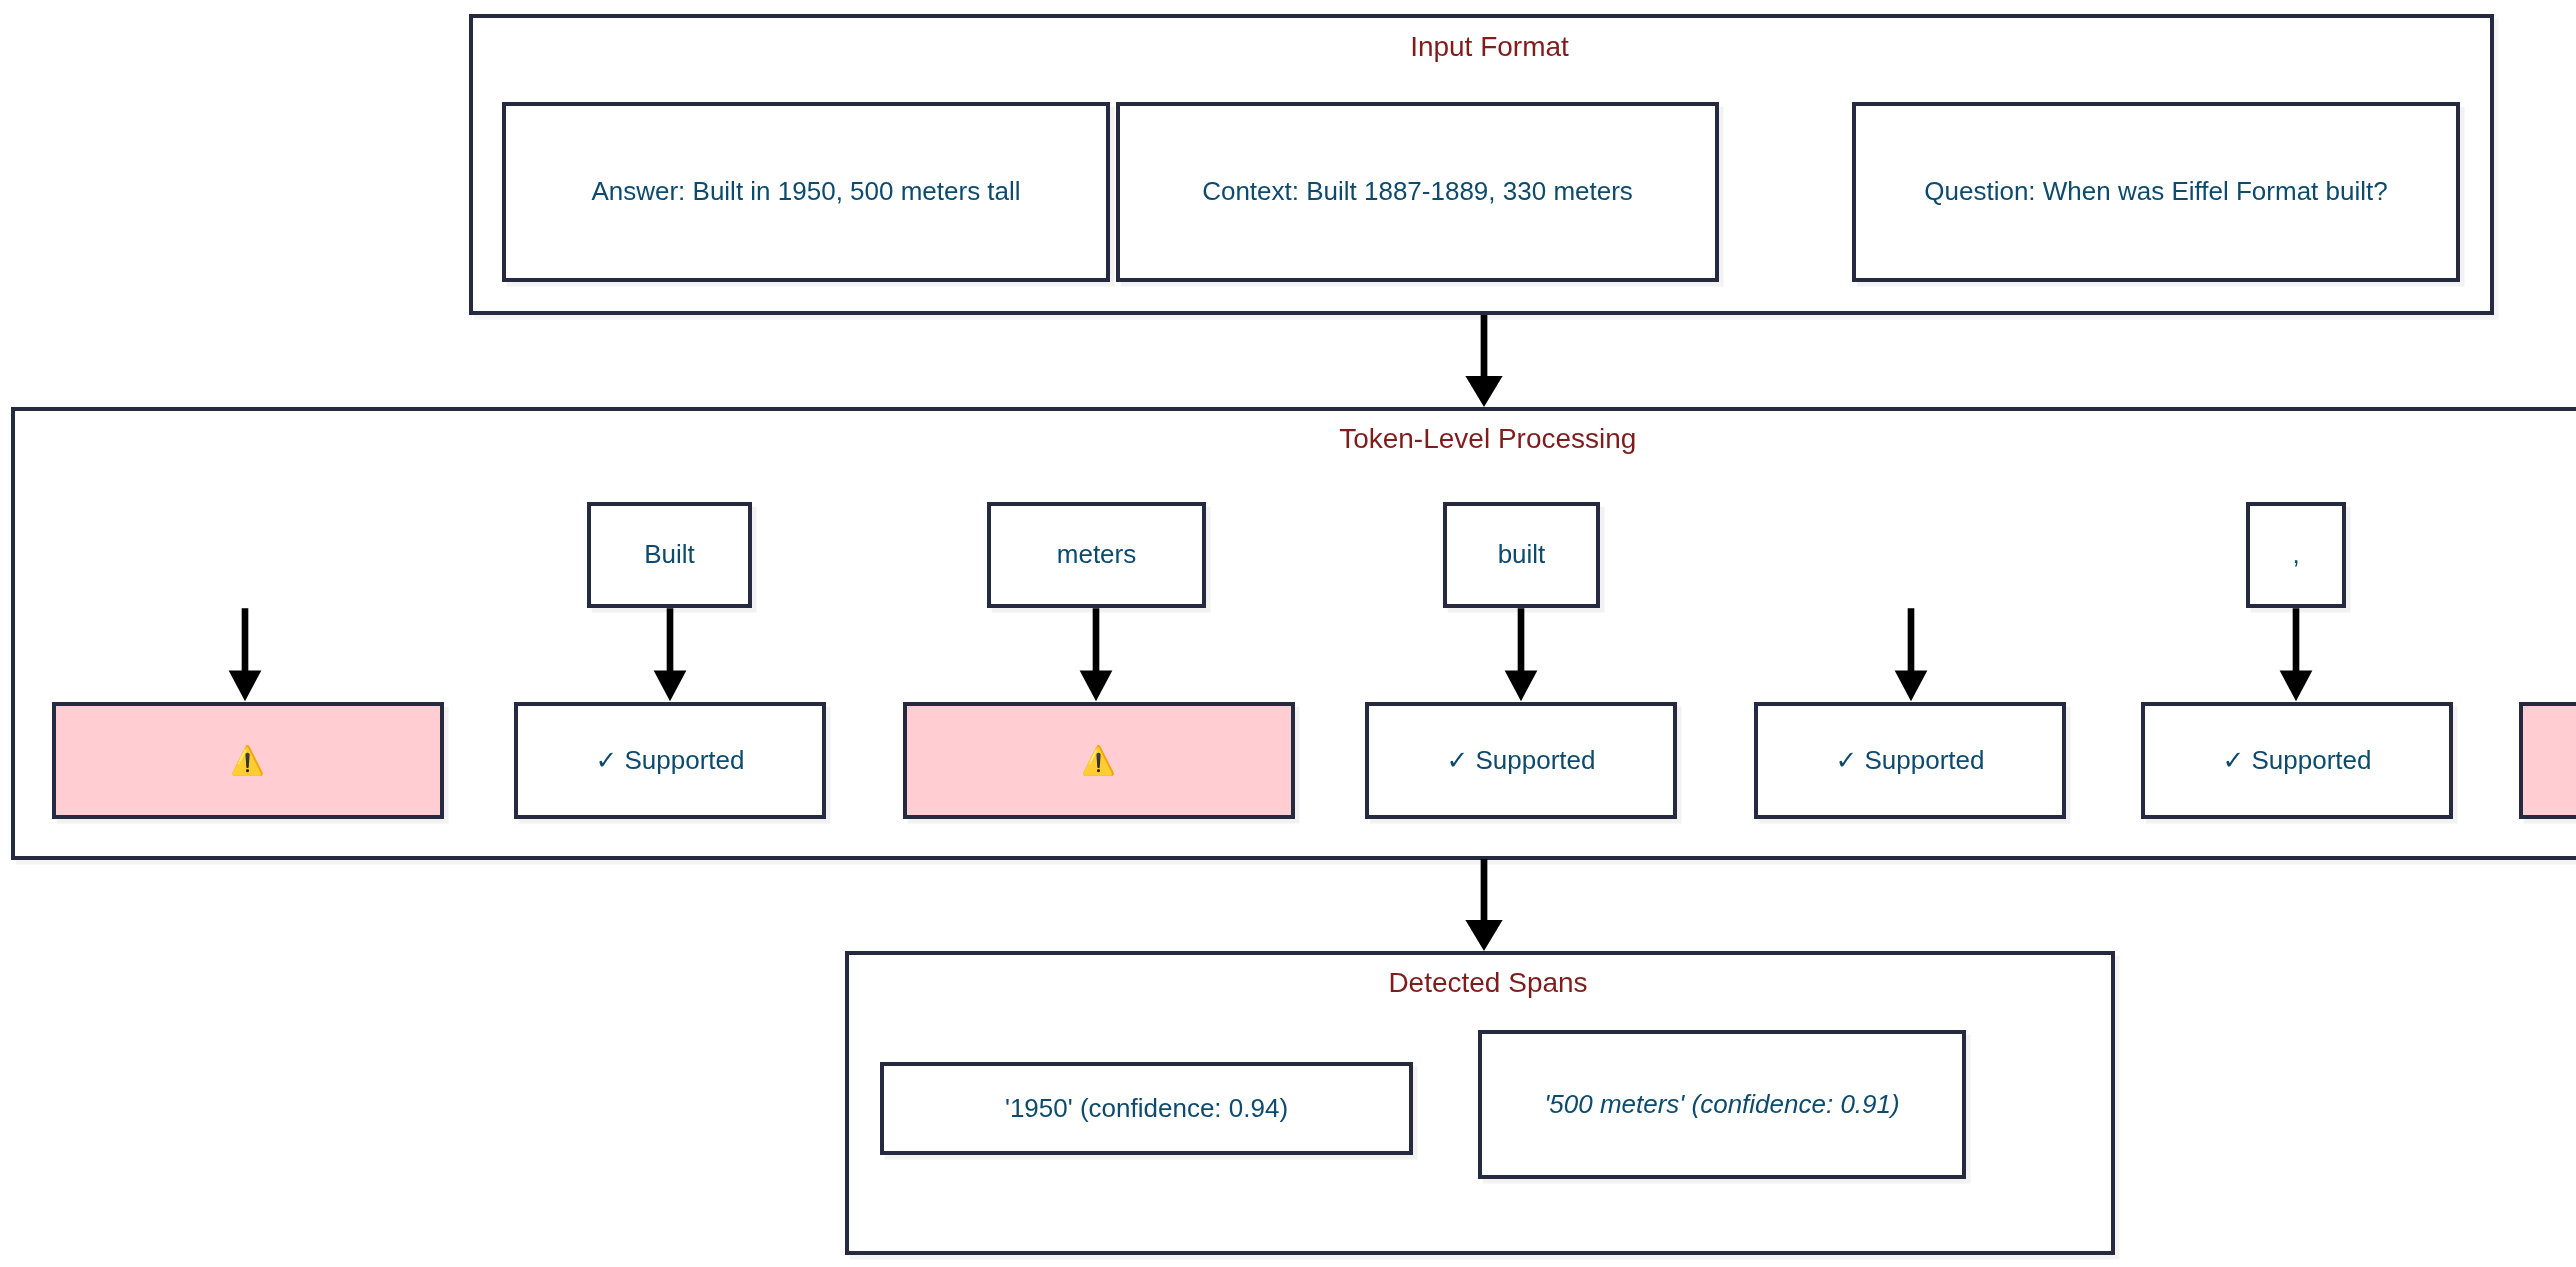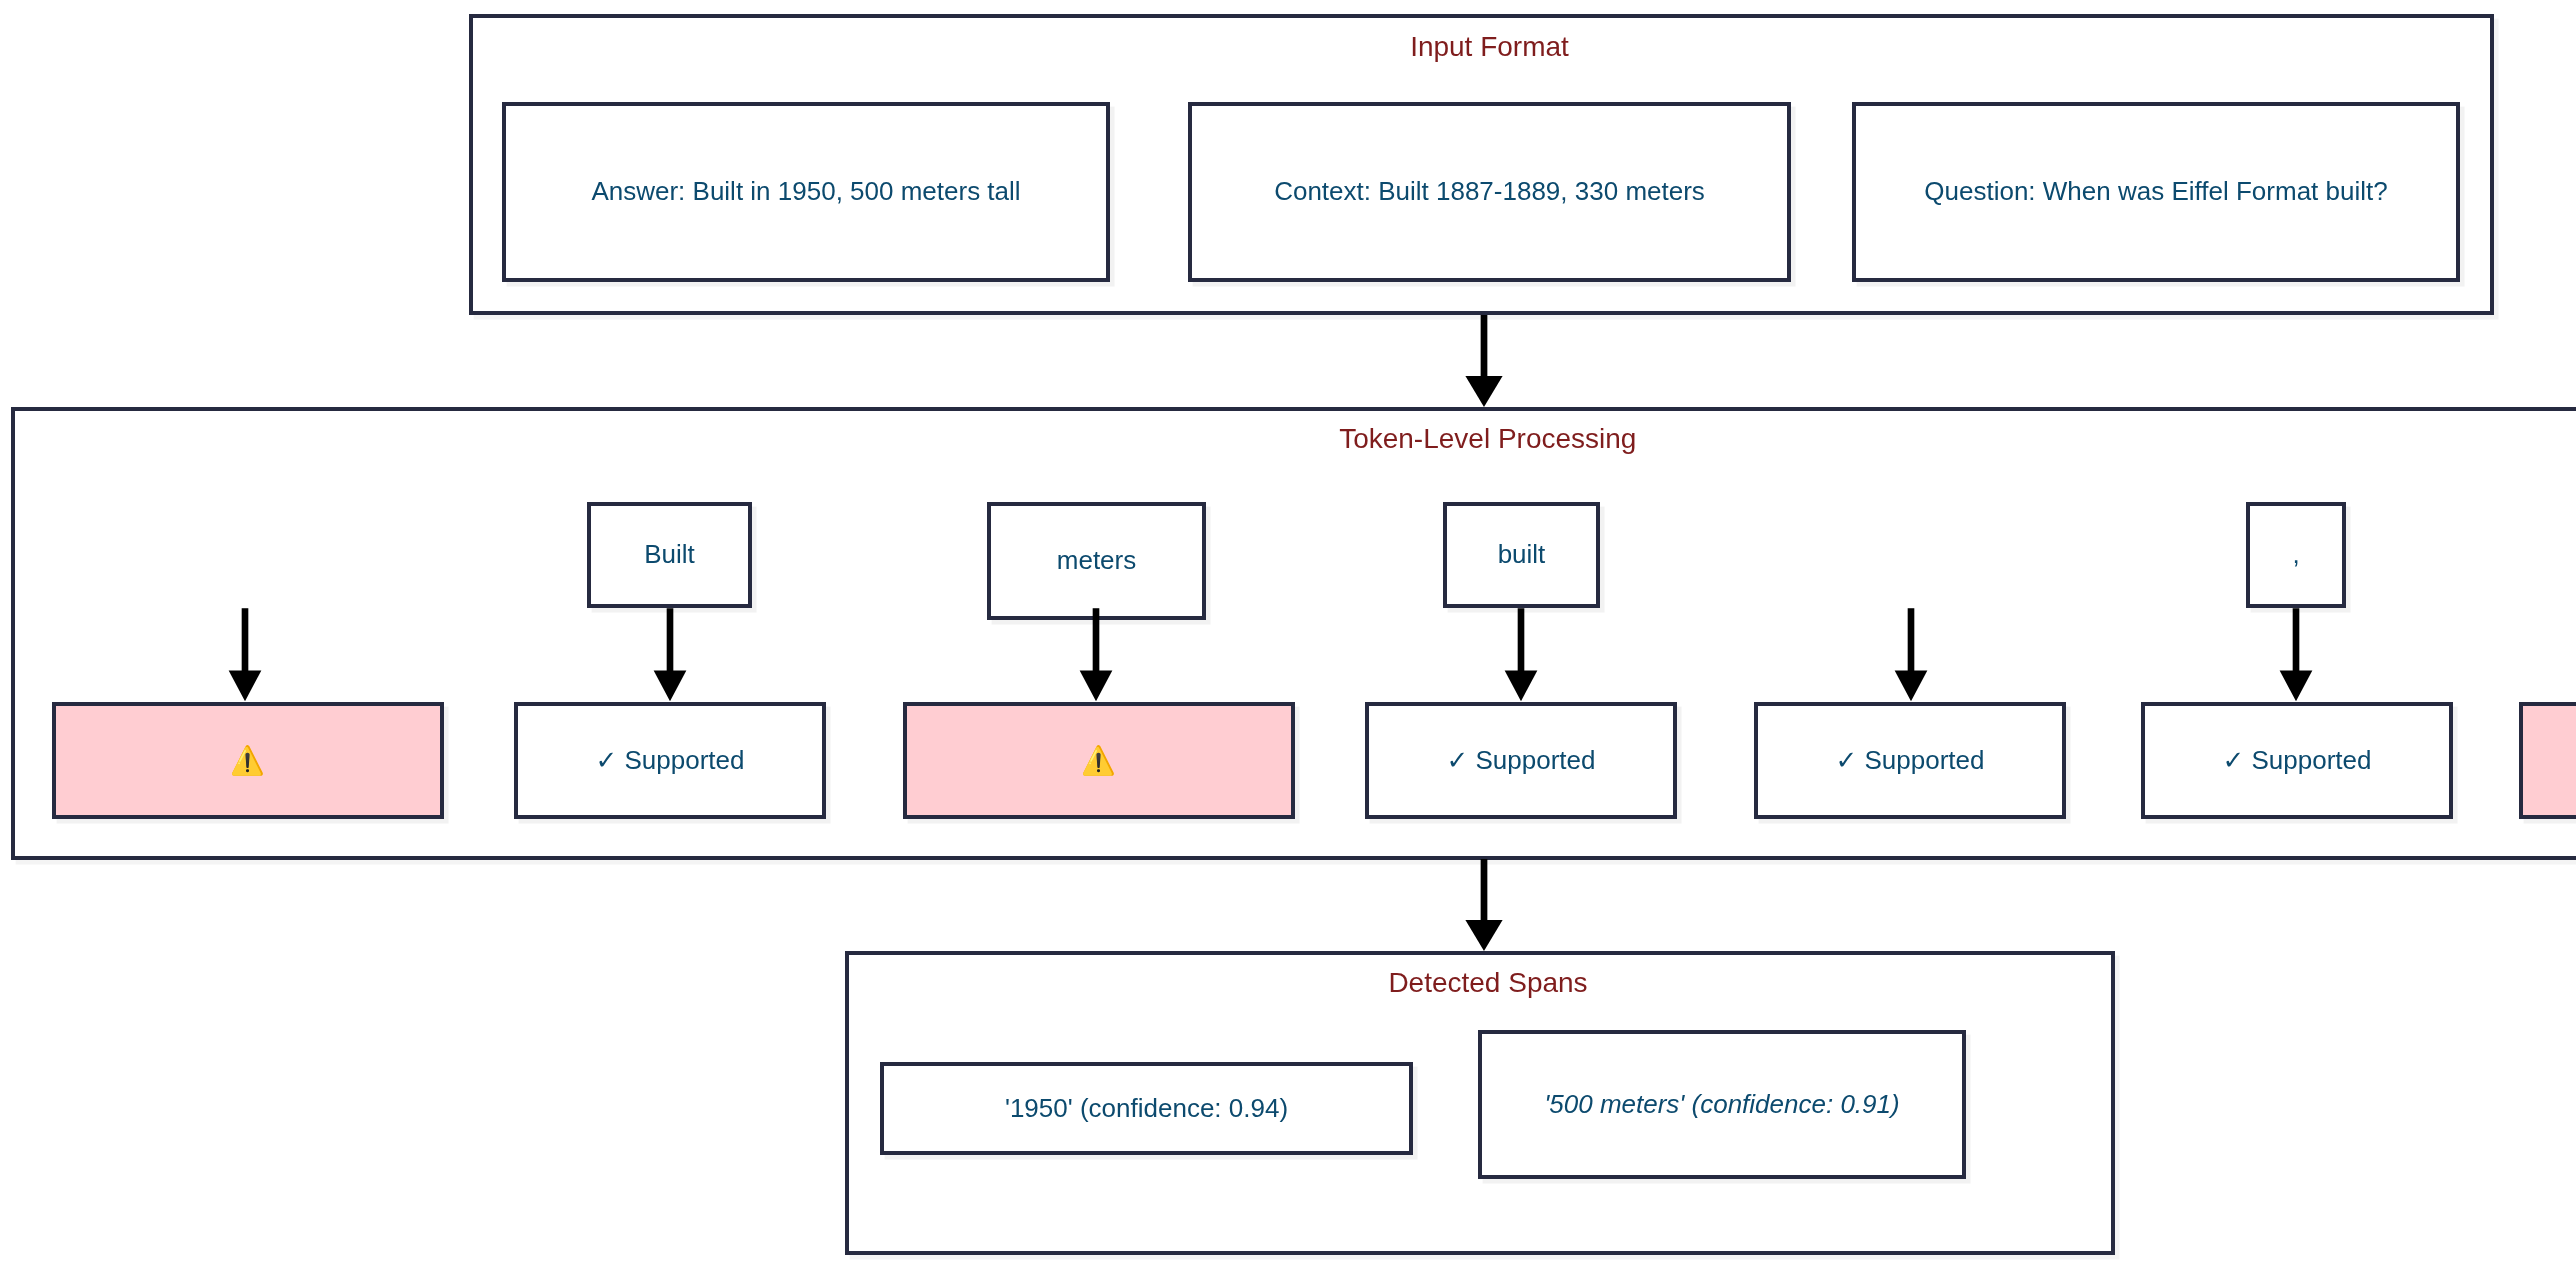--- a/index.html
+++ b/index.html
@@ -85,21 +85,21 @@
 <div class="canvas">
 
   <div class="group-box" style="left:469px; top:14.4px; width:2025px; height:301px;">
     <div class="group-title">Input Format</div>
   </div>
 
   <div class="node" style="left:502px; top:102px; width:608px; height:180px;">
     <span class="label">Answer: Built in 1950, 500 meters tall</span>
   </div>
 
-  <div class="node" style="left:1188px; top:102px; width:603px; height:180px;">
+  <div class="node" style="left:1116px; top:102px; width:603px; height:180px;">
     <span class="label">Context: Built 1887-1889, 330 meters</span>
   </div>
 
   <div class="node" style="left:1852px; top:102px; width:608px; height:180px;">
     <span class="label">Question: When was Eiffel Format built?</span>
   </div>
 
   <svg class="arrow" style="left:1453px; top:315px; width:62px; height:93px;" viewBox="0 0 120 180">
     <line x1="60" y1="0" x2="60" y2="132" stroke="#000000" stroke-width="13"></line>
     <polygon points="60,178 24,118 96,118" fill="#000000"></polygon>
@@ -121,21 +121,21 @@
     <span class="label">Built</span>
   </div>
   <svg class="arrow" style="left:647px; top:608px; width:46px; height:95px;" viewBox="0 0 90 185">
     <line x1="45" y1="0" x2="45" y2="132" stroke="#000000" stroke-width="13"></line>
     <polygon points="45,182 13,122 77,122" fill="#000000"></polygon>
   </svg>
   <div class="node" style="left:514px; top:702px; width:312px; height:117px;">
     <span class="label">✓ Supported</span>
   </div>
 
-  <div class="node" style="left:987px; top:502px; width:219px; height:118px;">
+  <div class="node" style="left:987px; top:502px; width:219px; height:106px;">
     <span class="label">meters</span>
   </div>
   <svg class="arrow" style="left:1073px; top:608px; width:46px; height:95px;" viewBox="0 0 90 185">
     <line x1="45" y1="0" x2="45" y2="132" stroke="#000000" stroke-width="13"></line>
     <polygon points="45,182 13,122 77,122" fill="#000000"></polygon>
   </svg>
   <div class="node pink" style="left:903px; top:702px; width:392px; height:117px;">
     <span class="label warn-glyph">⚠️</span>
   </div>
 

